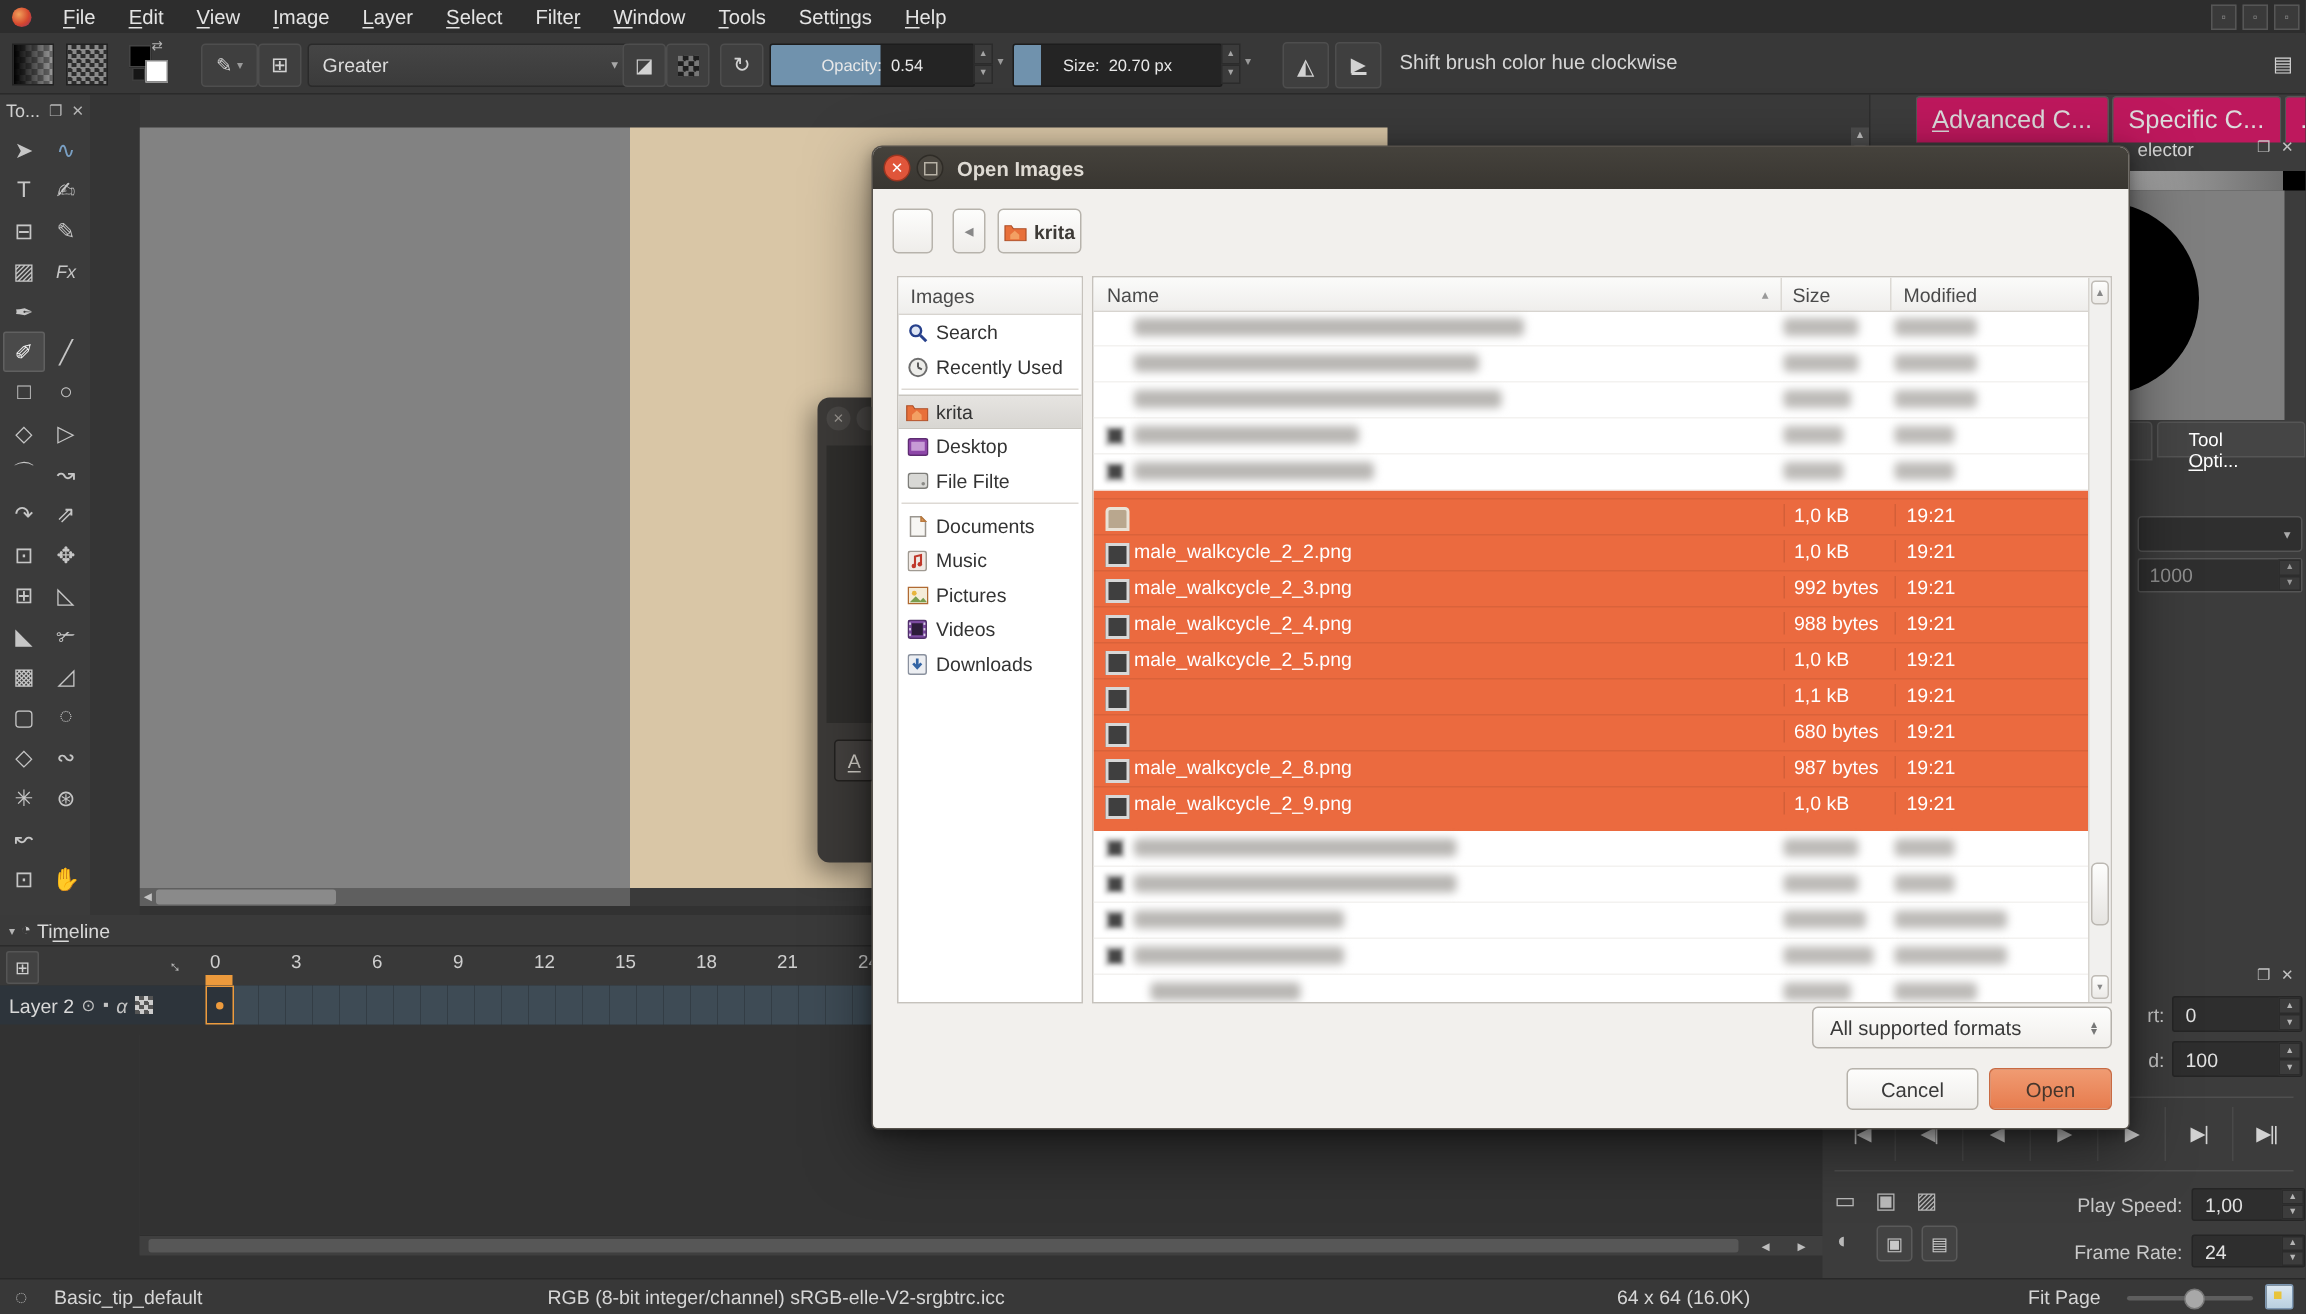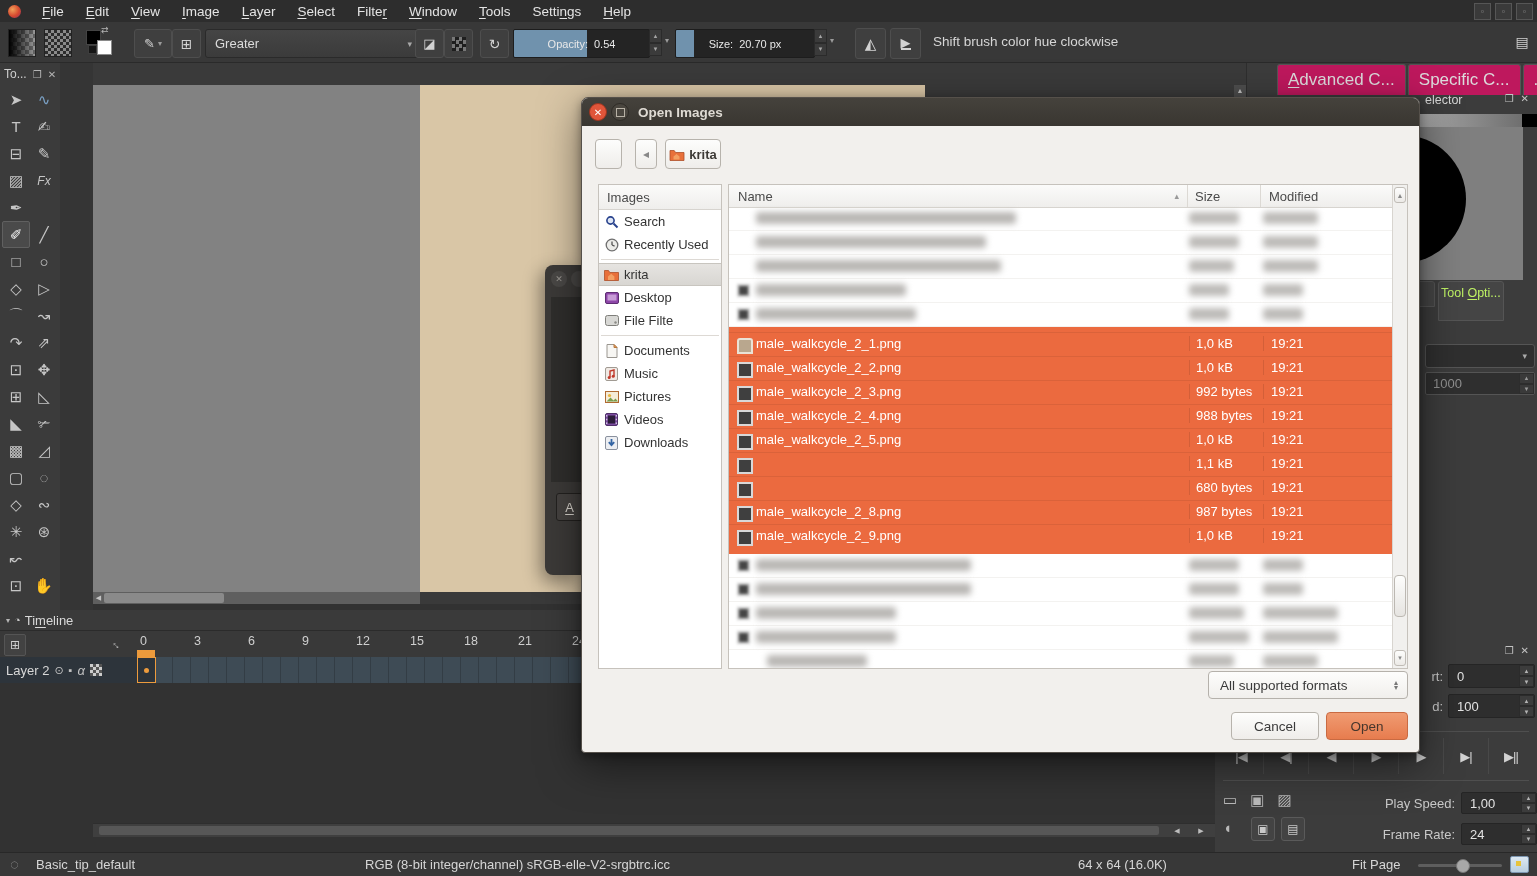--- a/index.html
+++ b/index.html
@@ -123,22 +123,22 @@
   .rtab{background:#be185d;border:1px solid #555;border-bottom:none;border-radius:3px 3px 0 0;
         color:#dcdcdc;font-size:17px;padding:5px 10px;white-space:nowrap}
   #sel-hdr{position:absolute;left:0;top:28px;width:100%;height:20px}
   #sel-title{position:absolute;left:178px;top:3px;font-size:12.5px;color:#d6d6d6}
   .dkicons{position:absolute;right:8px;top:3px;display:flex;gap:7px;font-size:10px;color:#c2c2c2}
   #sel-grad{position:absolute;left:16px;top:52px;width:259px;height:13px;background:linear-gradient(90deg,#fff,#6f6f6f)}
   #sel-gradsq{position:absolute;left:275px;top:52px;width:16px;height:13px;background:#000}
   #sel-field{position:absolute;left:16px;top:65px;width:260px;height:153px;background:#7f7f7f;overflow:hidden}
   #sel-circle{position:absolute;left:75px;top:8px;width:128px;height:128px;border-radius:50%;background:#000}
   #rtab-partial{position:absolute;left:150px;top:219px;width:36px;height:24px;background:#454545;border:1px solid #555;border-radius:3px 3px 0 0}
-  #rtab-tool{position:absolute;left:191px;top:219px;height:40px;background:#454545;border:1px solid #555;
-             border-radius:3px 3px 0 0;color:#bef264;font-size:12.5px;padding:4px 2px 0;box-sizing:border-box}
+  #rtab-tool{position:absolute;left:191px;top:219px;height:24px;background:#454545;border:1px solid #555;
+             border-radius:3px 3px 0 0;color:#ffffff;font-size:12.5px;padding:4px 20px 0;box-sizing:border-box}
   #r-dd{position:absolute;left:178px;top:282px;width:110px;height:24px;background:#2f2f2f;border:1px solid #555;
         border-radius:3px;display:flex;align-items:center;box-sizing:border-box}
   #r-dd .dd{margin-left:auto;padding-right:7px;font-size:9px;color:#aaa}
   #r-spin{position:absolute;left:178px;top:310px;width:110px;height:23px;background:#2f2f2f;border:1px solid #555;
           border-radius:2px;color:#909090;font-size:13px;display:flex;align-items:center;padding-left:7px;box-sizing:border-box}
   #r-spin .spincol{position:absolute;right:0;top:0;height:21px;width:15px}
 
   
   #anim{position:absolute;left:1215px;top:645px;width:322px;height:207px;background:#3c3c3c;z-index:6}
   .anim-label{position:absolute;text-align:right;color:#c9c9c9;font-size:13px}
@@ -730,21 +730,20 @@
         </div>
         <div class="blur-row">
           <div class="bi"></div>
           <div class="bn" style="width: 160px;"></div>
           <div class="bs" style="width: 40px;"></div>
           <div class="bm" style="width: 40px;"></div>
         </div>
         <div class="or-strip"></div>
         <div class="file-row">
           <div class="fi figure"></div>
-          <div class="fn">male_walkcycle_2_1.png</div>
           <div class="fs">1,0 kB</div>
           <div class="fm">19:21</div>
         </div>
         <div class="file-row">
           <div class="fi"></div>
           <div class="fn">male_walkcycle_2_2.png</div>
           <div class="fs">1,0 kB</div>
           <div class="fm">19:21</div>
         </div>
         <div class="file-row">

